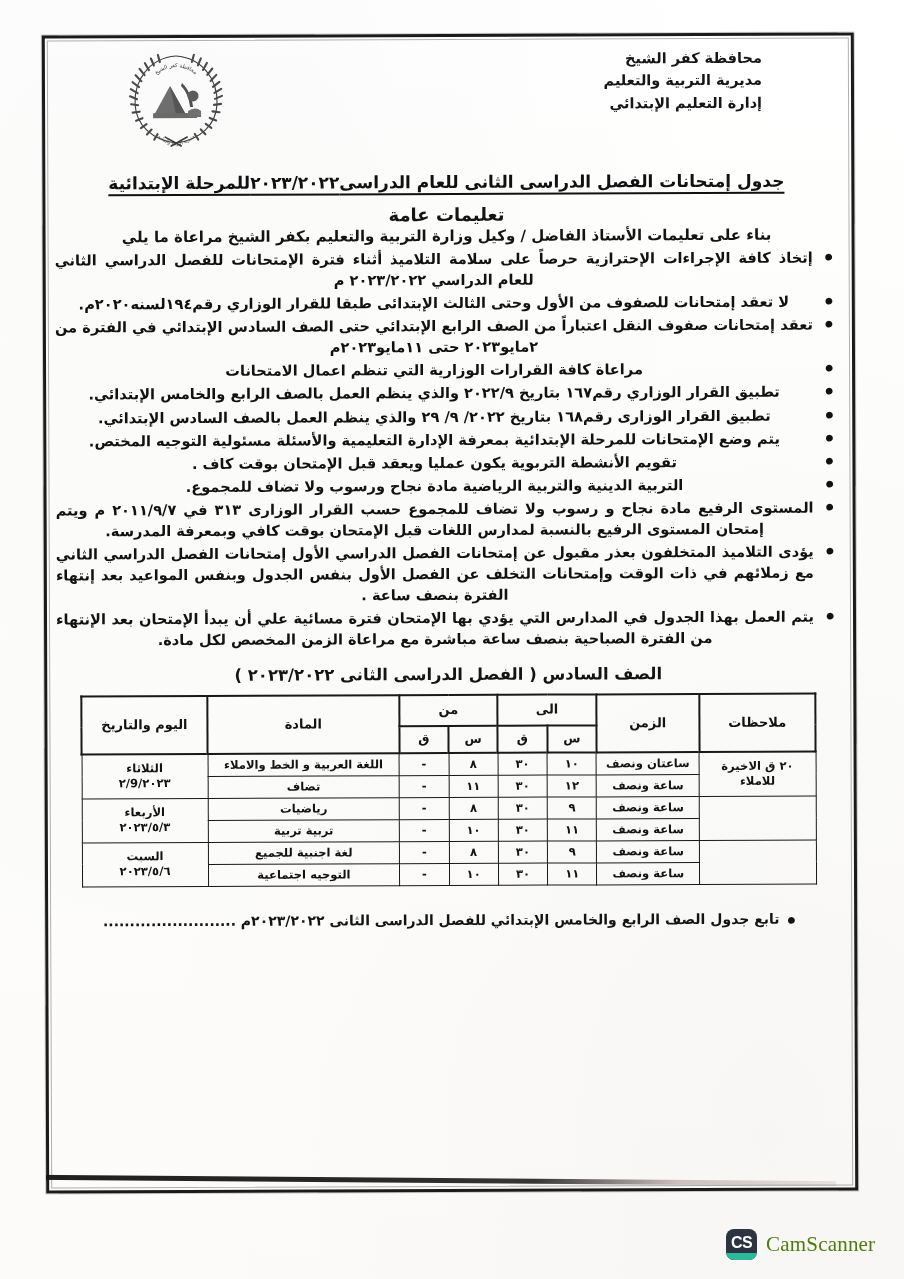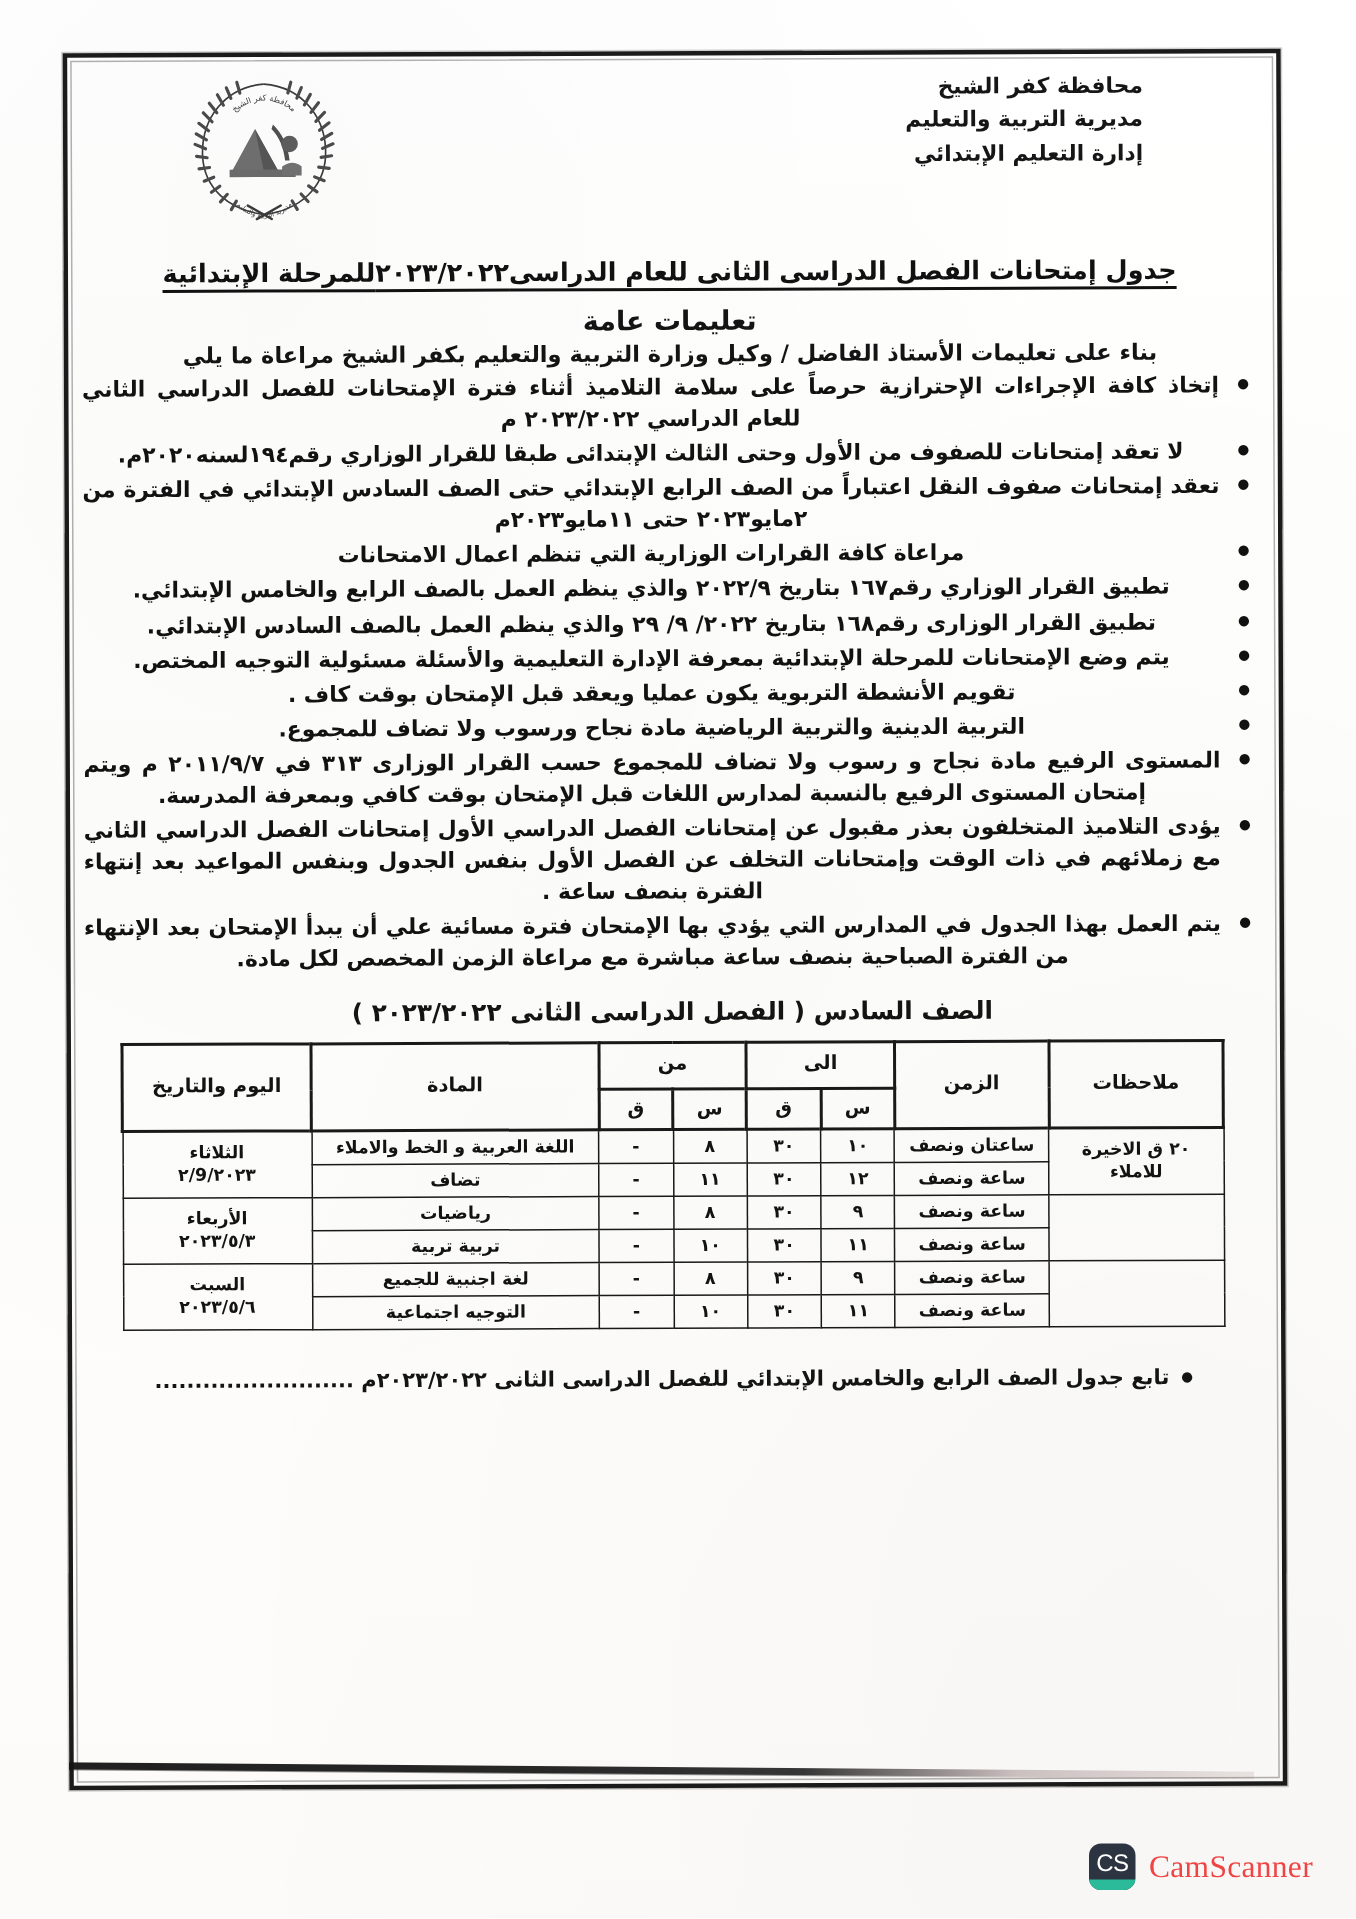--- a/index.html
+++ b/index.html
@@ -268,29 +268,29 @@
     position: absolute;
     left: 0; right: 0; bottom: 0;
     height: 7px;
     background: #2bbb9a;
   }
   #cs-badge span {
     position: relative;
     z-index: 2;
     color: #ffffff;
     font-family: "Liberation Sans", sans-serif;
-    font-weight: 400;
+    font-weight: 700;
     font-size: 16px;
     letter-spacing: -0.5px;
     margin-bottom: 3px;
   }
   #cs-word {
     font-family: "Liberation Serif", serif;
     font-size: 21px;
-    color: #ef4444;
+    color: #4d7c0f;
     letter-spacing: 0.2px;
     text-align: right;
   }
 </style>
 </head>
 <body>
 
 <div id="scan-page">
   <div id="paper-tint"></div>
 

